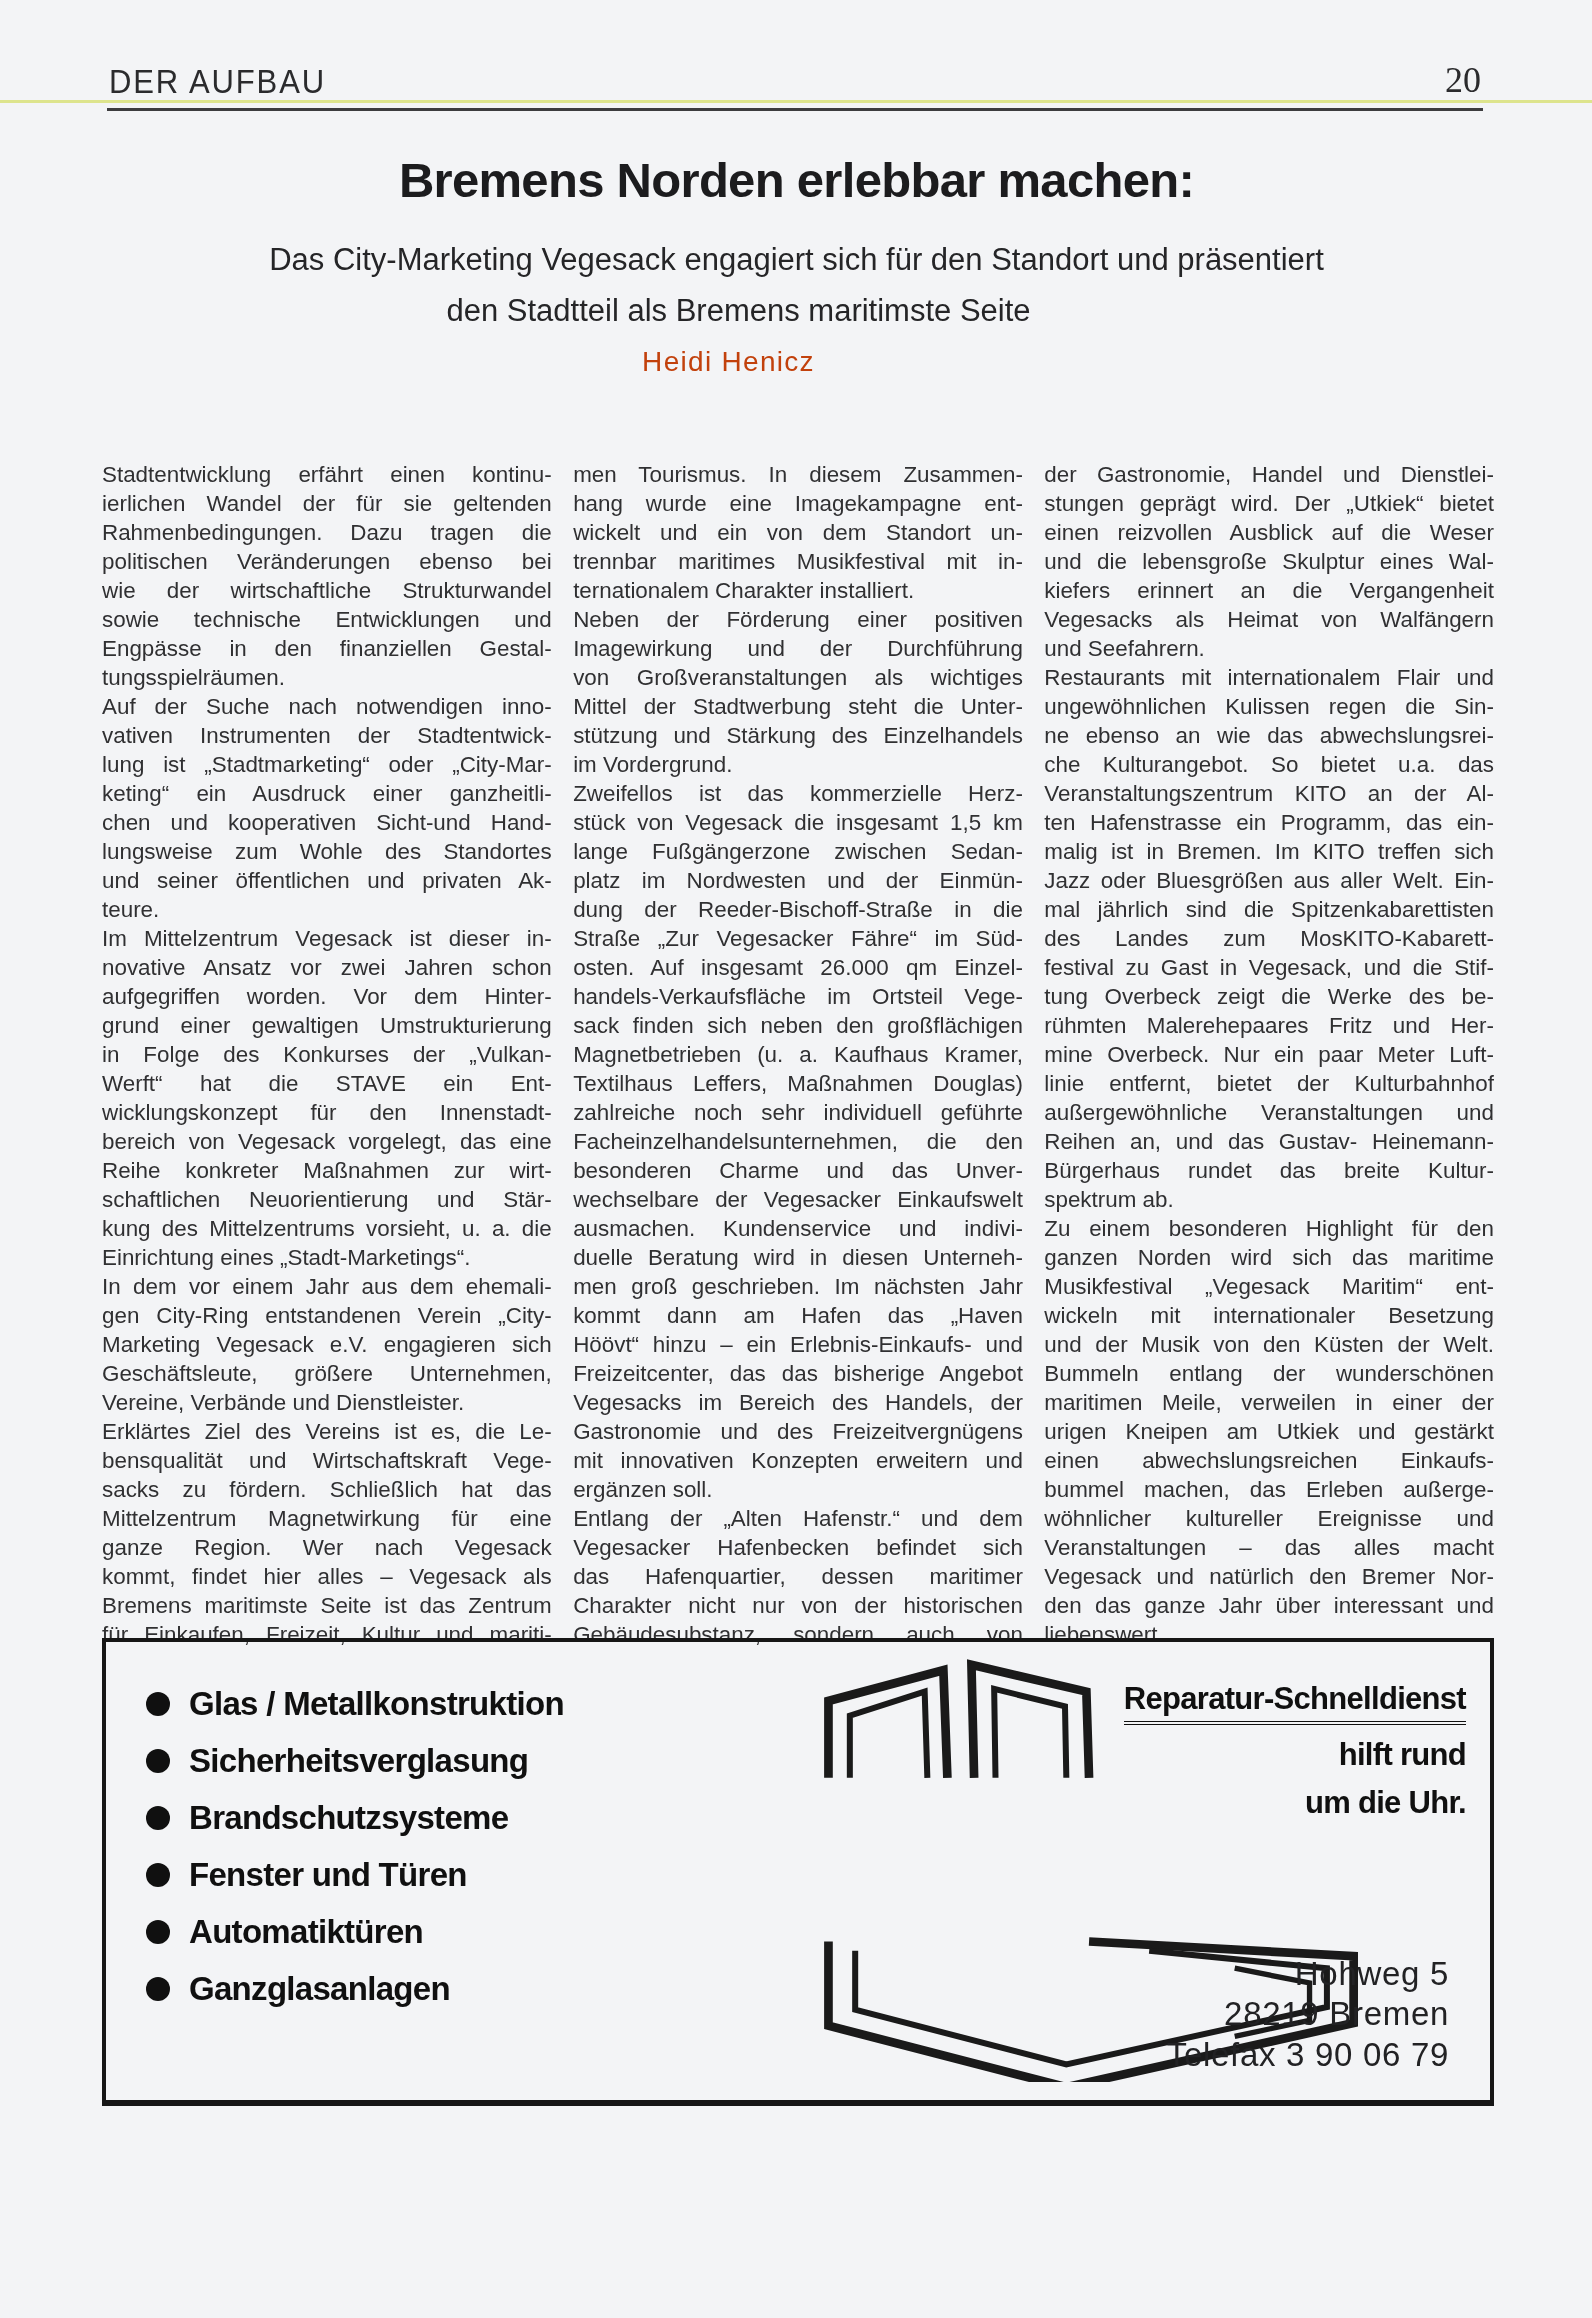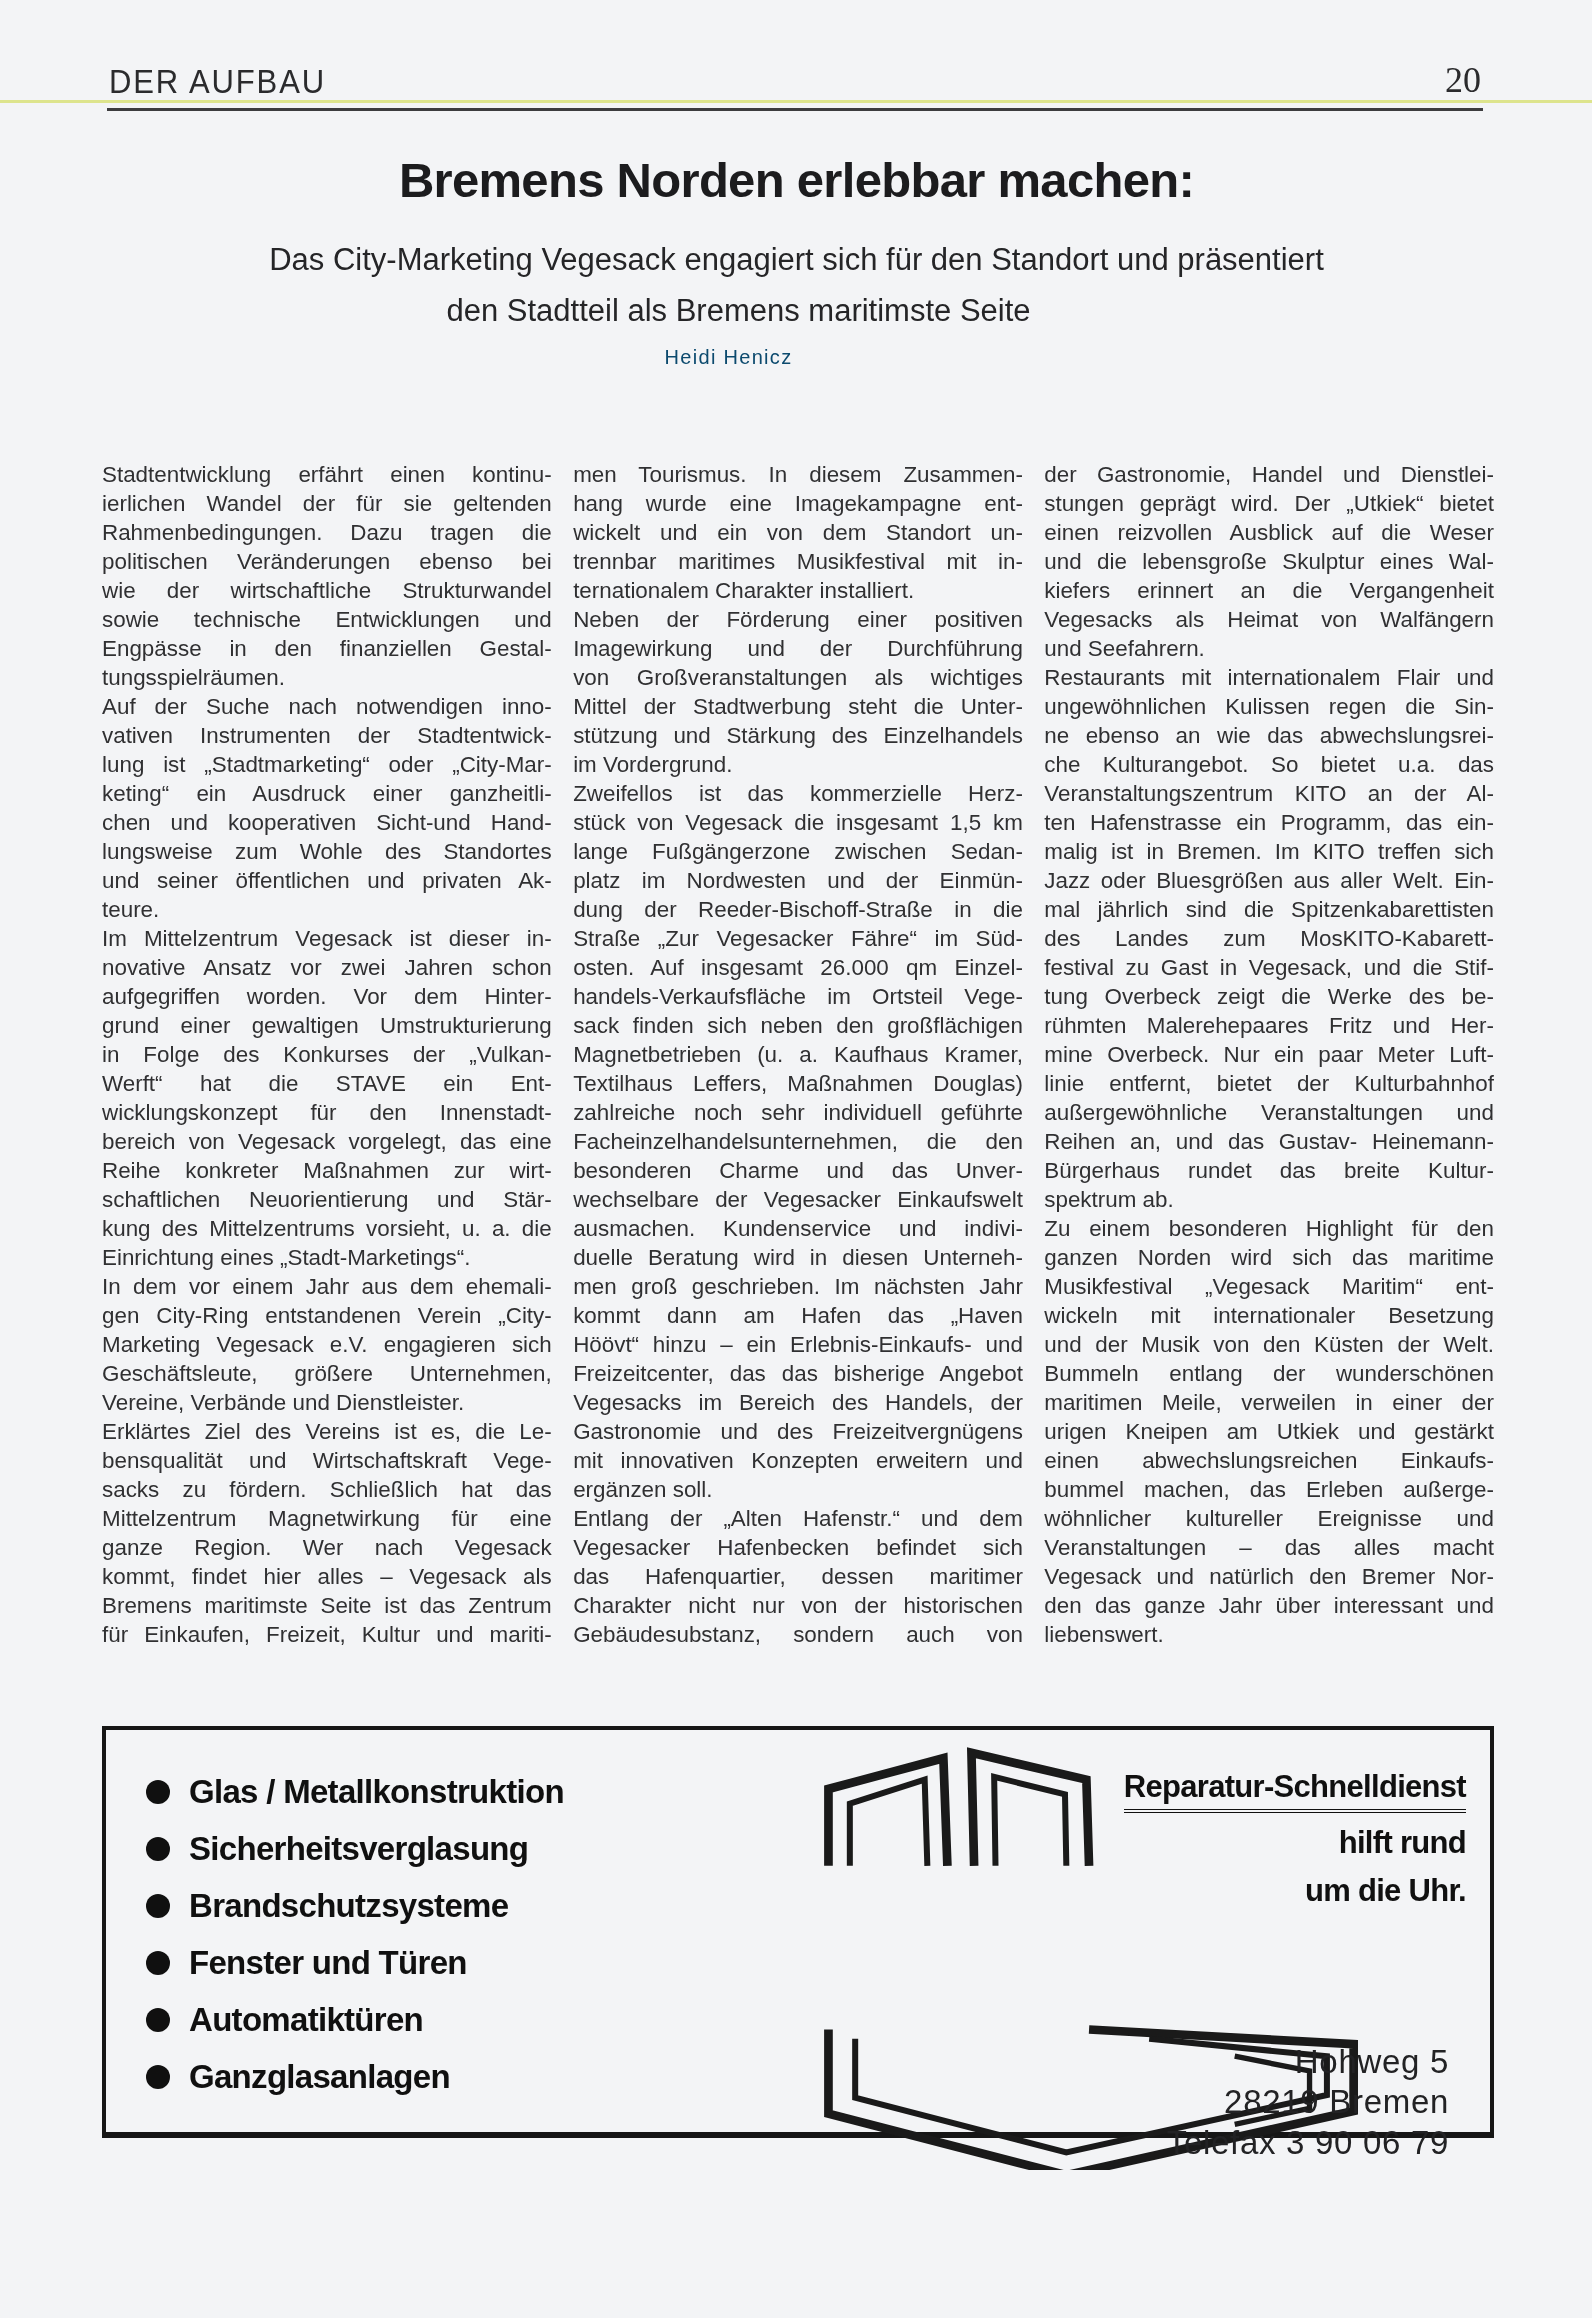--- a/index.html
+++ b/index.html
@@ -39,37 +39,37 @@
   .article-subtitle1{
     position:absolute;left:0;top:242px;width:1593px;
     text-align:center;font-size:31px;color:#252527;
   }
   .article-subtitle2{
     position:absolute;left:0;top:293px;width:1477px;
     text-align:center;font-size:31px;color:#252527;
   }
   .article-author{
     position:absolute;left:0;top:346px;width:1457px;
-    text-align:center;font-size:20px;letter-spacing:1.3px;color:#0c4a6e;
+    text-align:center;font-size:28px;letter-spacing:1.3px;color:#c2410c;
   }
   
   .columns{
     position:absolute;left:102px;top:460px;width:1392px;
     display:flex;gap:21.4px;
   }
   .col{flex:1 1 0;min-width:0;}
   .bline{
     font-size:22.4px;line-height:29px;color:#303032;
     text-align:justify;text-align-last:justify;
     white-space:normal;
   }
   .bline.pend{text-align-last:left;}
   
   .ad-box{
-    position:absolute;left:102px;top:1726px;width:1392px;height:412px;
+    position:absolute;left:102px;top:1638px;width:1392px;height:468px;
     border:4px solid #161616;border-bottom-width:6px;
     box-sizing:border-box;
   }
   .ad-services{
     position:absolute;left:40px;top:44px;margin:0;padding:0;list-style:none;
   }
   .ad-services li{
     display:flex;align-items:center;gap:19px;
     height:35px;margin-bottom:22px;
     font-size:33px;font-weight:800;letter-spacing:-0.7px;color:#101010;

